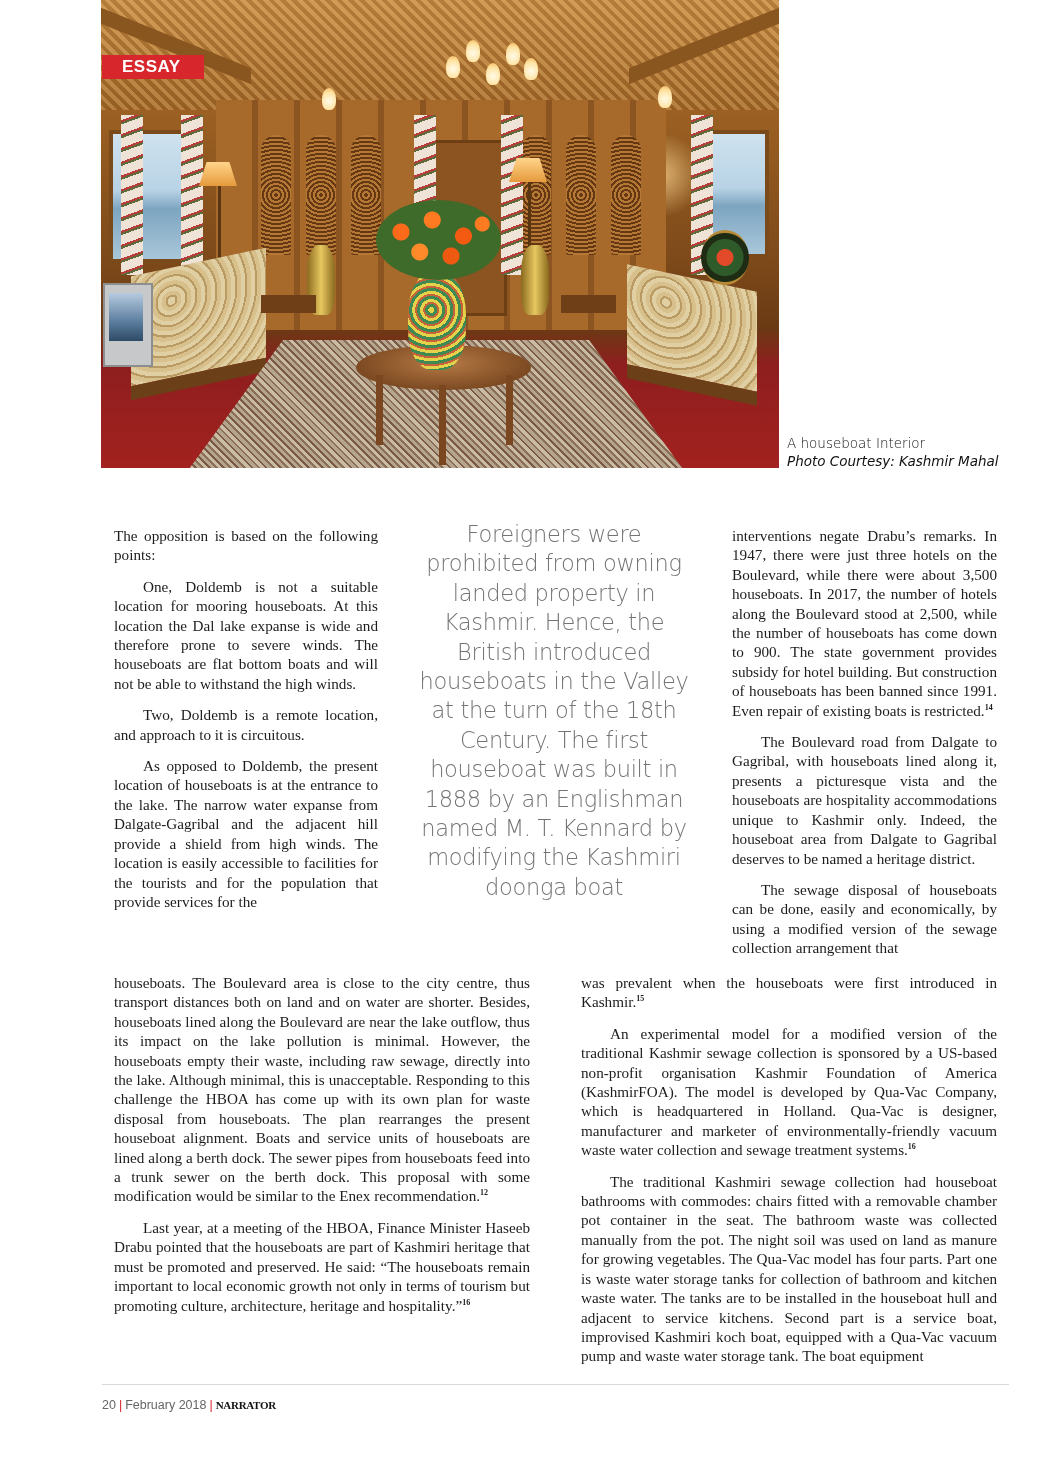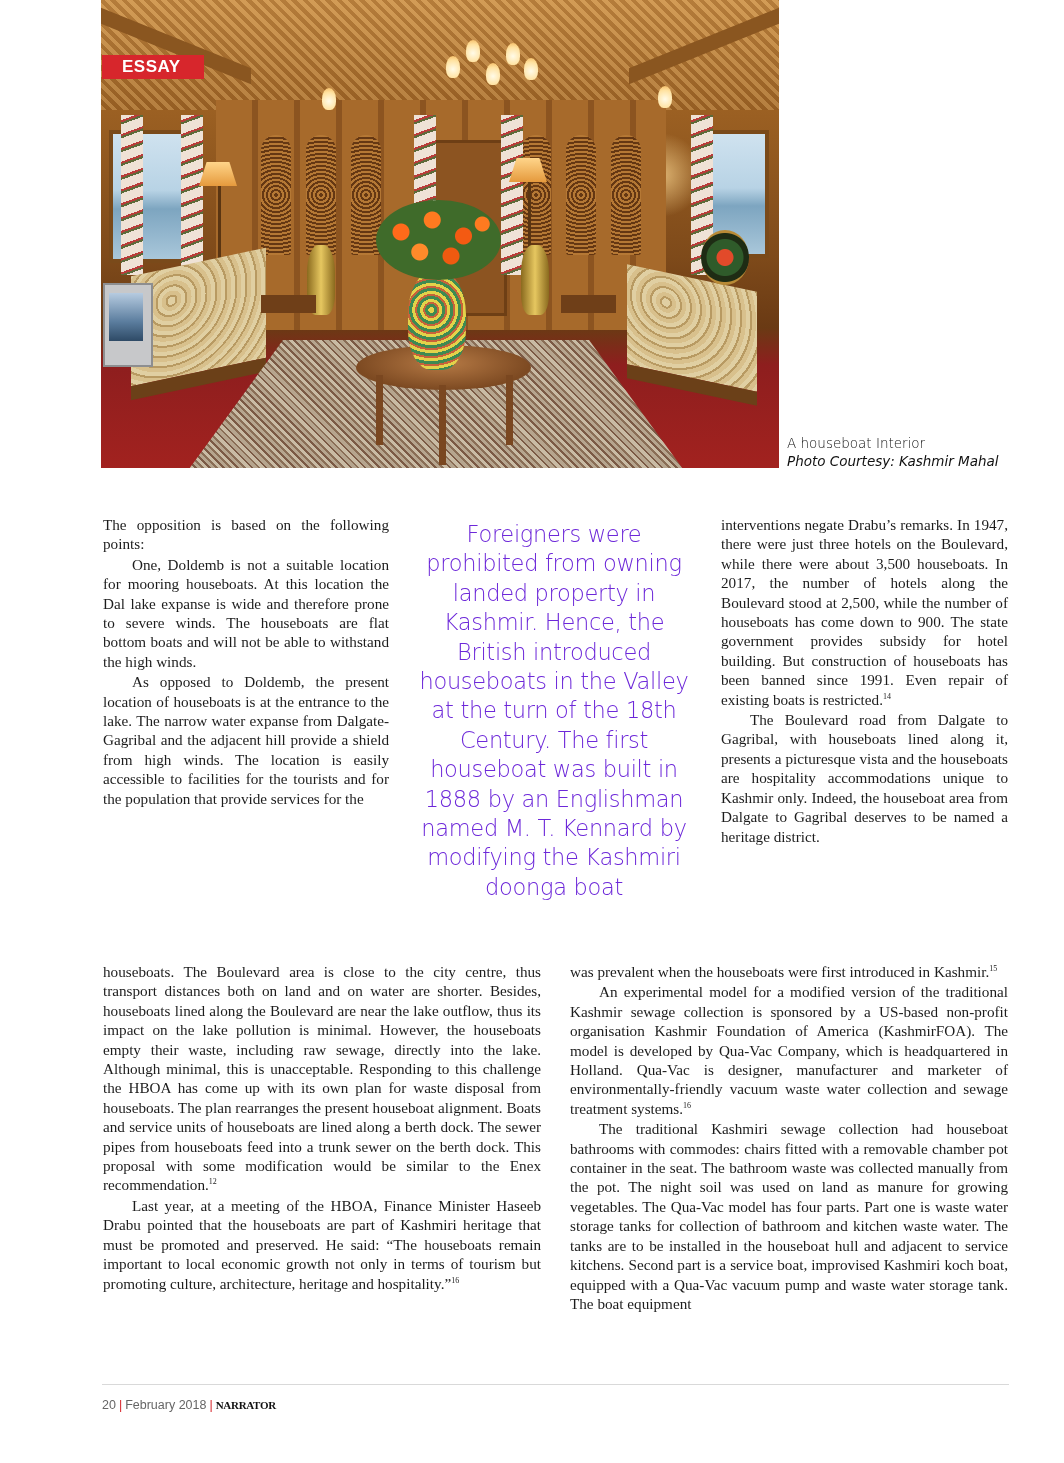--- a/index.html
+++ b/index.html
@@ -43,33 +43,33 @@
   .plate { position:absolute; right:30px; top:230px; width:48px; height:55px; border-radius:50%; background: radial-gradient(circle,#e24a2a 0 8px,#2f5b2a 9px 18px,#1e2c14 19px 24px,#b88a36 25px); }
 
   .essay-badge { position:absolute; left:102px; top:55px; width:102px; height:24px; background:#d7262c;
     color:#fff; font-family:"Liberation Sans","DejaVu Sans",sans-serif; font-weight:bold; font-size:17px; letter-spacing:0.5px; line-height:24px; padding-left:20px; box-sizing:border-box; }
 
   .caption { position:absolute; left:787px; top:434px; font-family:"DejaVu Sans","Liberation Sans",sans-serif; font-size:13.5px; line-height:18px; color:#111; font-weight:300; }
   .caption .credit { font-style:italic; }
 
   
   .col { position:absolute; font-size:15.2px; line-height:19.4px; text-align:justify; color:#1c1c1c; }
-  .col p { margin:1px; }
+  .col p { margin:12px; }
   .col p.indent { text-indent:29px; }
-  sup { font-size:8px; line-height:0; vertical-align:super; }
+  sup { font-size:8px; line-height:0; vertical-align:super;font-weight:bold; }
 
   .col-left { left:102px; top:514px; width:288px; }
   .col-right { left:720px; top:514px; width:289px; }
   .wide-left { left:102px; top:961px; width:440px; }
   .wide-right { left:569px; top:961px; width:440px; }
 
   .subhead { font-family:"DejaVu Sans","Liberation Sans",sans-serif; font-weight:bold; color:#2a3a96; font-size:13.6px; line-height:19.4px; letter-spacing:-0.2px; }
 
   .pullquote { position:absolute; left:418px; top:520px; width:272px; text-align:center;
-    font-family:"DejaVu Sans","Liberation Sans",sans-serif; font-weight:200; font-size:22.5px; line-height:29.4px; color:#6d28d9; letter-spacing:-0.3px; }
+    font-family:"DejaVu Sans","Liberation Sans",sans-serif; font-weight:200; font-size:22.5px; line-height:29.4px; color:#737373; letter-spacing:-0.3px; }
 
   .footer-rule { position:absolute; left:102px; top:1384px; width:907px; height:1px; background:#d9d9d9; }
   .footer { position:absolute; left:102px; top:1398px; font-family:"Liberation Sans","DejaVu Sans",sans-serif; font-size:12.5px; color:#666; }
   .footer .sep { color:#d7262c; margin:0 3px; }
   .footer .brand { font-family:"Liberation Serif","DejaVu Serif",serif; font-weight:bold; color:#111; font-size:11px; letter-spacing:-0.3px; }
 </style>
 </head>
 <body>
 
 <div class="photo">
@@ -127,28 +127,30 @@
 <div class="essay-badge">ESSAY</div>
 
 <div class="caption">
   <div>A houseboat Interior</div>
   <div class="credit">Photo Courtesy: Kashmir Mahal</div>
 </div>
 
 <div class="col col-left">
     <p>The opposition is based on the following points:</p>
     <p class="indent">One, Doldemb is not a suitable location for mooring houseboats. At this location the Dal lake expanse is wide and therefore prone to severe winds. The houseboats are flat bottom boats and will not be able to withstand the high winds.</p>
+    <p class="indent">Two, Doldemb is a remote location, and approach to it is circuitous.</p>
     <p class="indent">As opposed to Doldemb, the present location of houseboats is at the entrance to the lake. The narrow water expanse from Dalgate-Gagribal and the adjacent hill provide a shield from high winds. The location is easily accessible to facilities for the tourists and for the population that provide services for the</p>
   </div>
 
 <div class="pullquote">Foreigners were prohibited from owning landed property in Kashmir. Hence, the British introduced houseboats in the Valley at the turn of the 18th Century. The first houseboat was built in 1888 by an Englishman named M. T. Kennard by modifying the Kashmiri doonga boat</div>
 
 <div class="col col-right">
     <p>interventions negate Drabu’s remarks. In 1947, there were just three hotels on the Boulevard, while there were about 3,500 houseboats. In 2017, the number of hotels along the Boulevard stood at 2,500, while the number of houseboats has come down to 900. The state government provides subsidy for hotel building. But construction of houseboats has been banned since 1991. Even repair of existing boats is restricted.<sup>14</sup></p>
     <p class="indent">The Boulevard road from Dalgate to Gagribal, with houseboats lined along it, presents a picturesque vista and the houseboats are hospitality accommodations unique to Kashmir only. Indeed, the houseboat area from Dalgate to Gagribal deserves to be named a heritage district.</p>
+    <p class="indent">The sewage disposal of houseboats can be done, easily and economically, by using a modified version of the sewage collection arrangement that</p>
   </div>
 
 <div class="col wide-left">
   <div>
       <p>houseboats. The Boulevard area is close to the city centre, thus transport distances both on land and on water are shorter. Besides, houseboats lined along the Boulevard are near the lake outflow, thus its impact on the lake pollution is minimal. However, the houseboats empty their waste, including raw sewage, directly into the lake.  Although minimal, this is unacceptable. Responding to this challenge the HBOA has come up with its own plan for waste disposal from houseboats. The plan rearranges the present houseboat alignment. Boats and service units of houseboats are lined along a berth dock. The sewer pipes from houseboats feed into a trunk sewer on the berth dock. This proposal with some modification would be similar to the Enex recommendation.<sup>12</sup></p>
     </div>
   <div>
       <p class="indent">Last year, at a meeting of the HBOA, Finance Minister Haseeb Drabu pointed that the houseboats are part of Kashmiri heritage that must be promoted and preserved. He said: “The houseboats remain important to local economic growth not only in terms of tourism but promoting culture, architecture, heritage and hospitality.”<sup>16</sup></p>
     </div>
 </div>

